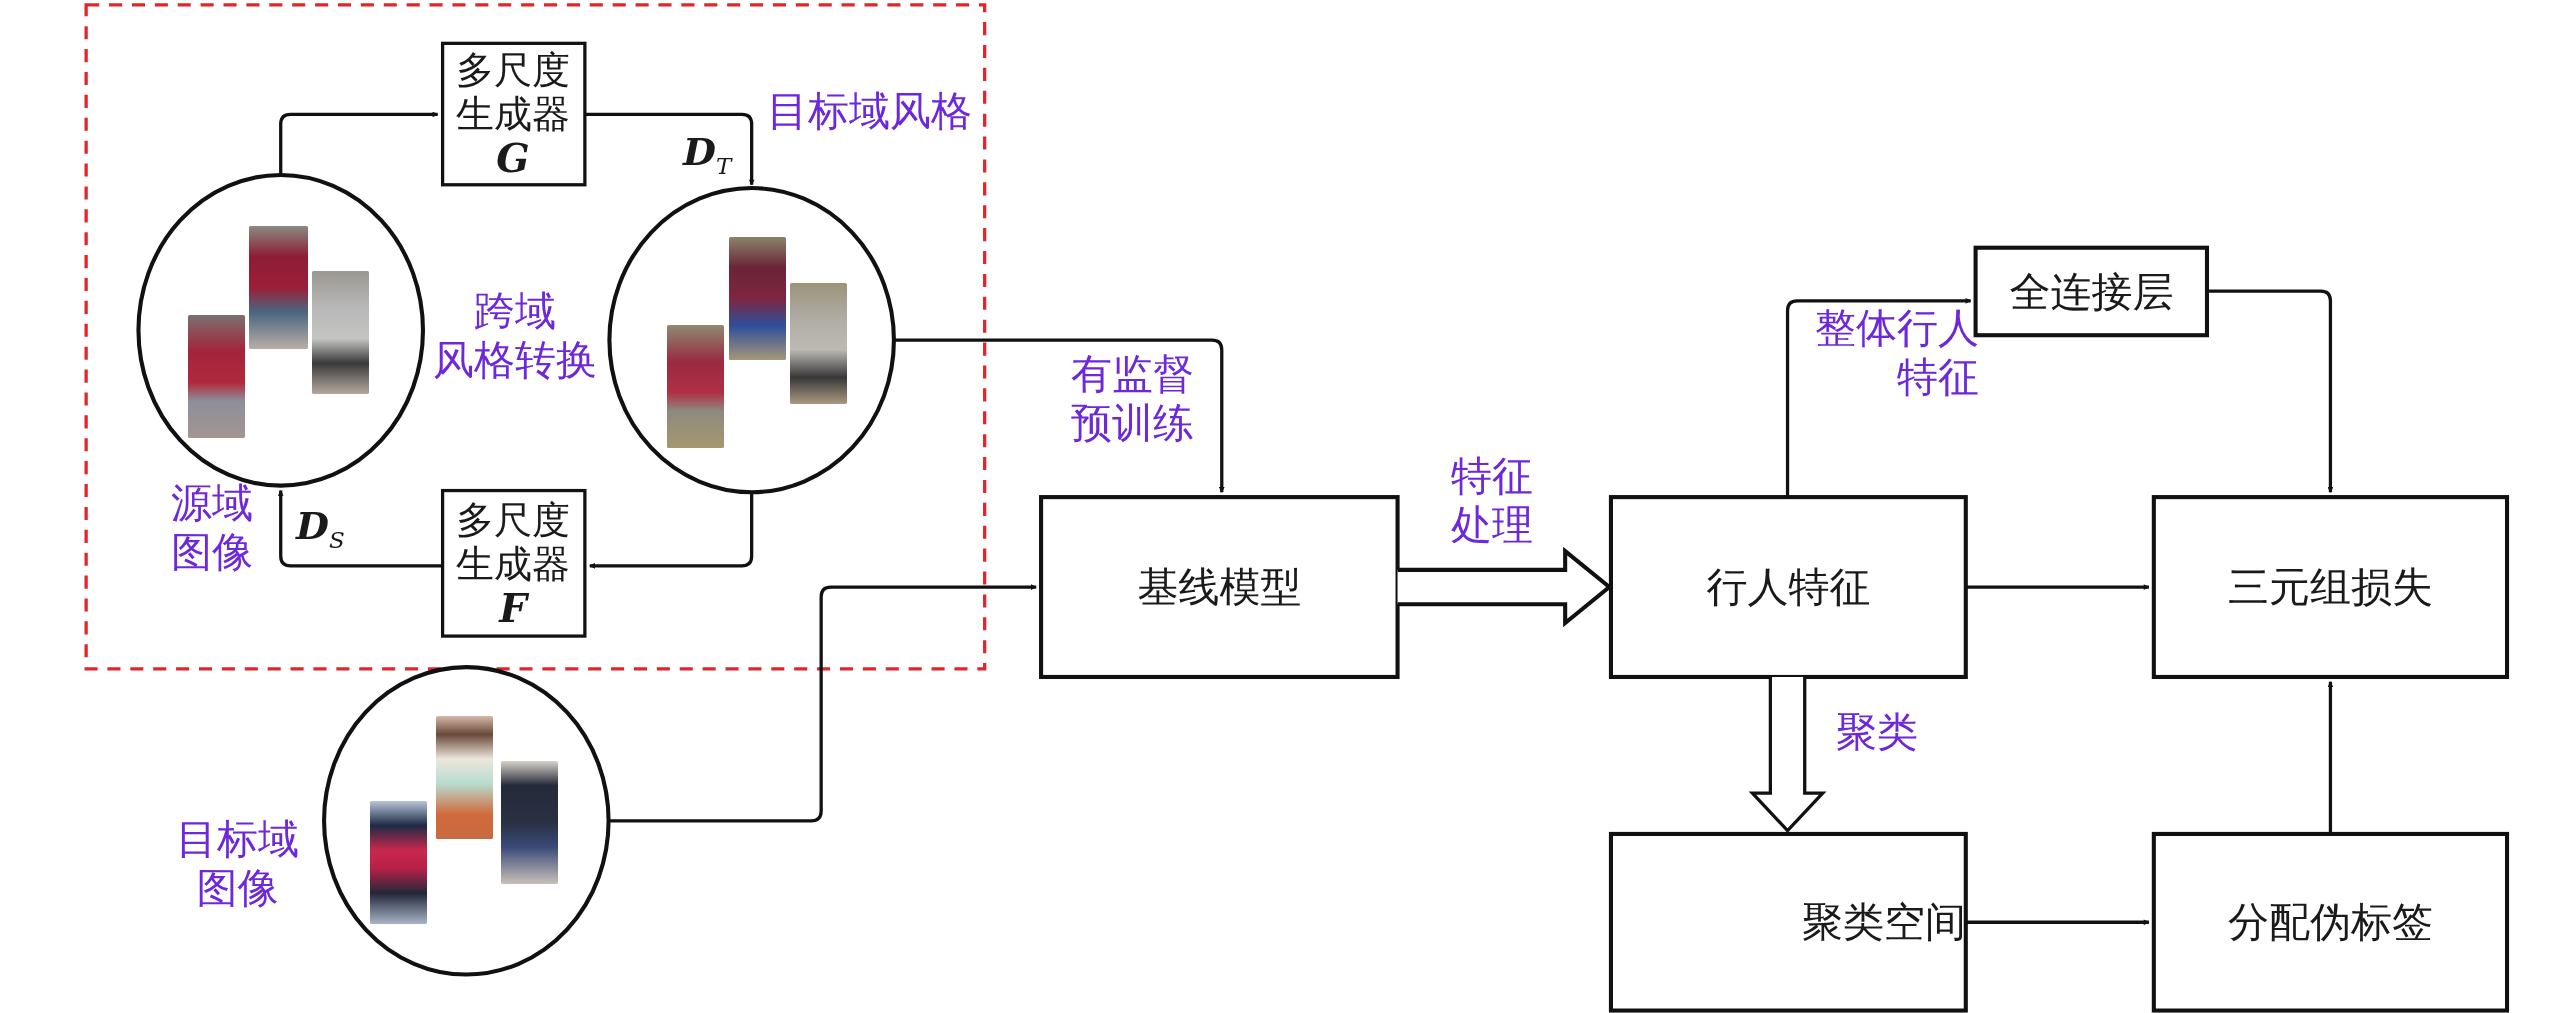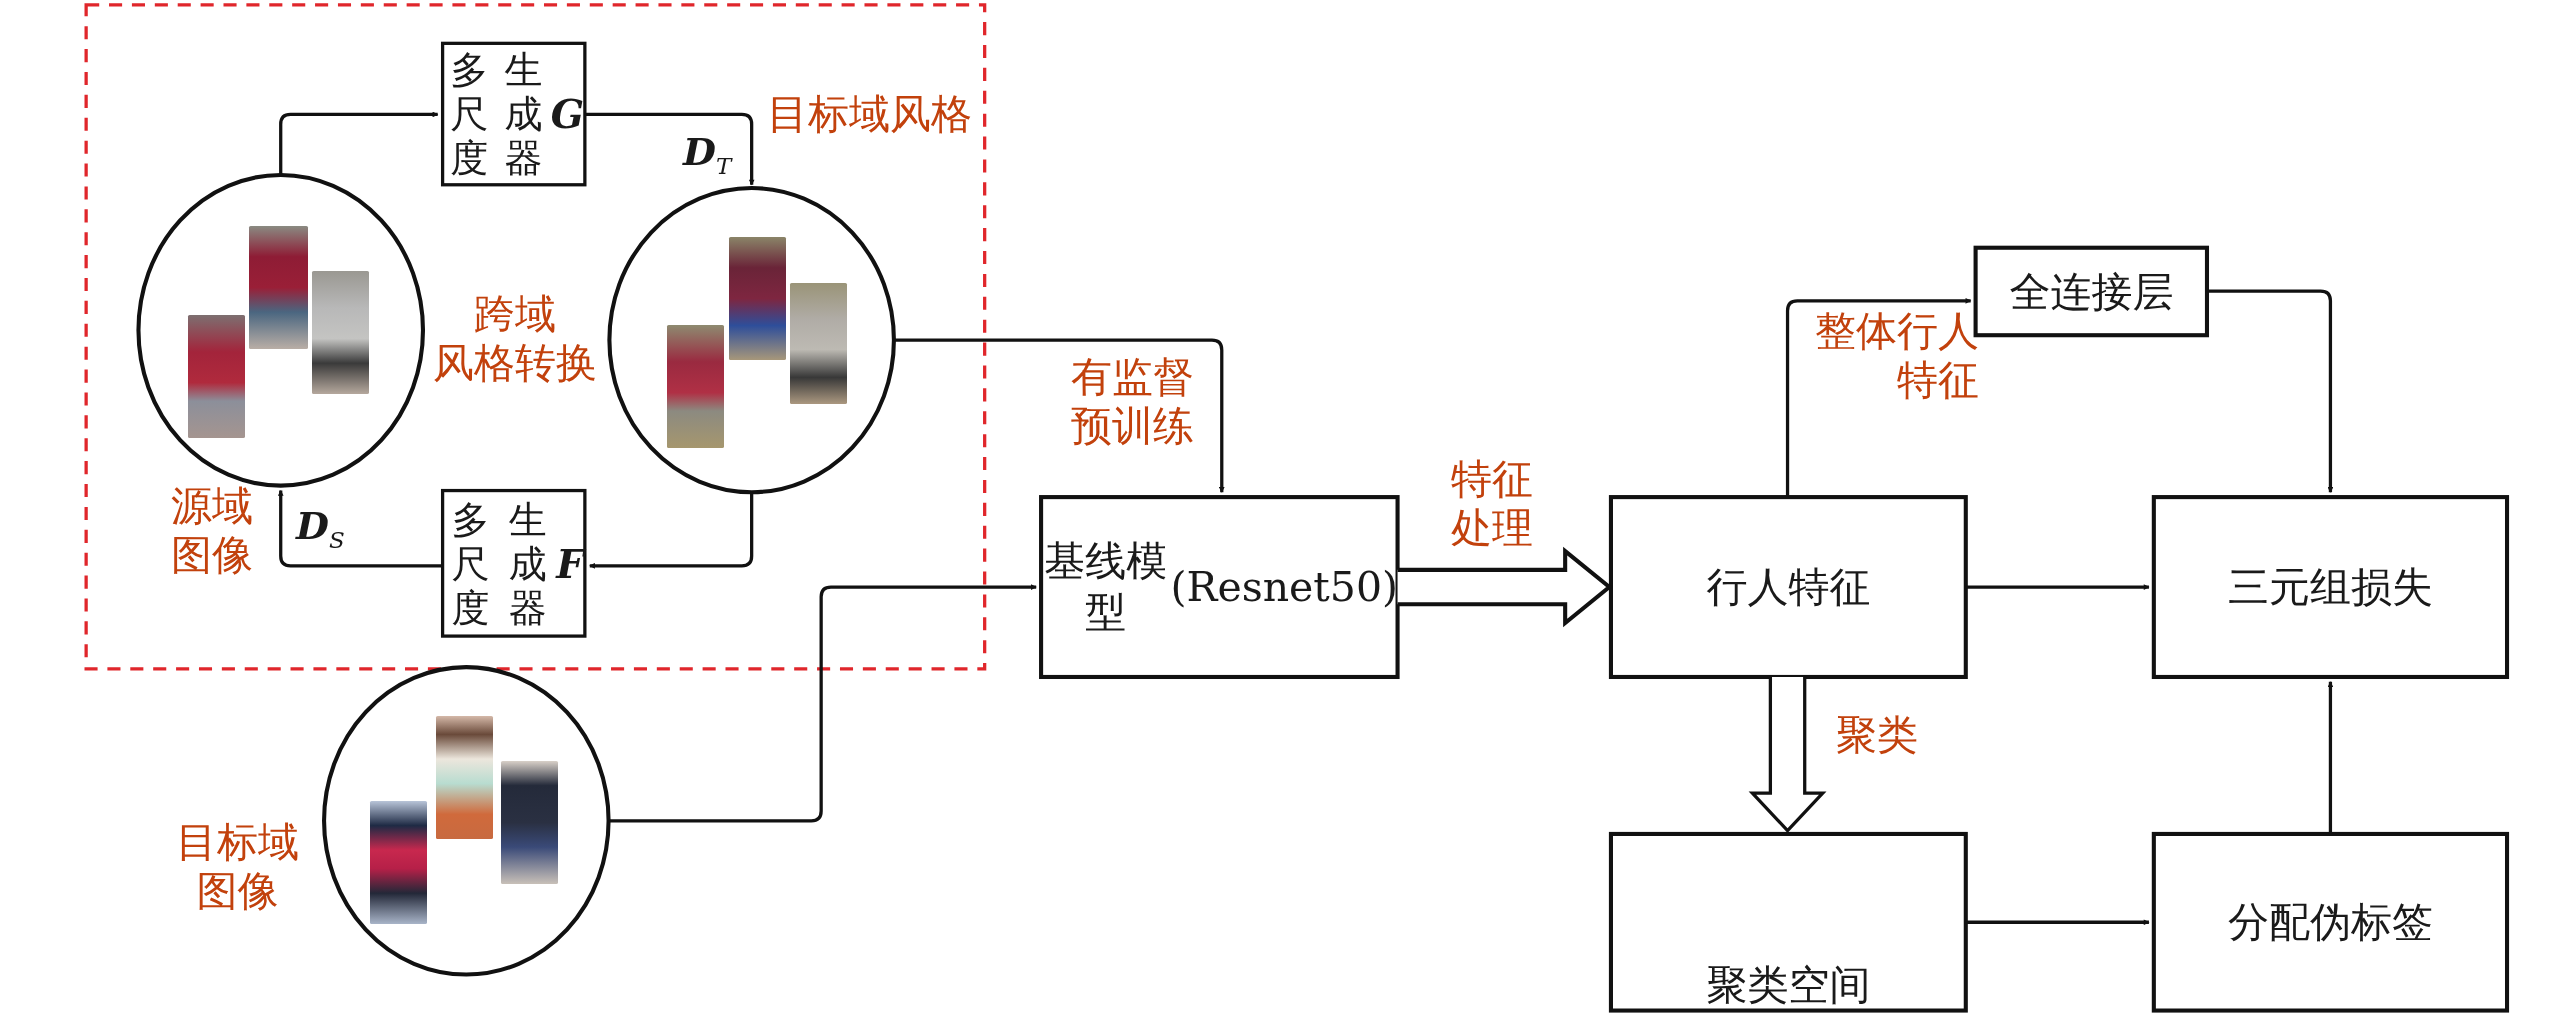--- a/index.html
+++ b/index.html
@@ -1,19 +1,19 @@
 <!DOCTYPE html>
 <html style="font-size:13px"><head>
 <meta charset="utf-8">
 <style>
   html, body { margin:0; padding:0; background:#ffffff; }
   body { width:2576px; height:1013px; position:relative; overflow:hidden; font-family:"DejaVu Serif", serif; color:#1a1a1a; }
   svg#diagram { position:absolute; left:0; top:0; }
-  .lbl { position:absolute; font-family:Liberation Sans, sans-serif; font-size:41px; line-height:49px; text-align:center; white-space:nowrap; color:#c2410c; }
-  .boxtxt { position:absolute; display:flex; flex-direction:row; align-items:center; justify-content:center; font-family:"DejaVu Serif", serif; font-size:41px; line-height:51px; color:#1a1a1a; text-align:center; }
+  .lbl { position:absolute; font-family:Liberation Mono, monospace; font-size:41px; line-height:49px; text-align:center; white-space:nowrap; color:#6d28d9; }
+  .boxtxt { position:absolute; display:flex; flex-direction:column; align-items:center; justify-content:center; font-family:"DejaVu Serif", serif; font-size:41px; line-height:51px; color:#1a1a1a; text-align:center; }
   .gen { font-size:38px; line-height:44px; }
   .ital { font-style:italic; font-weight:bold; font-size:39px; }
   .math { position:absolute; font-family:"DejaVu Serif", serif; font-style:italic; font-weight:bold; font-size:38px; }
   .math sub { font-size:23px; font-weight:normal; }
   .person { position:absolute; border-radius:1.6px; }
 </style>
 </head>
 <body>
 
 <svg id="diagram" width="2576" height="1013" viewBox="0 0 3150 1239">
@@ -110,21 +110,20 @@
   <div>图像</div>
 </div>
 
 <div class="lbl" style="left:1059px;top:353px;width:147px;">
   <div>有监督</div>
   <div>预训练</div>
 </div>
 
 <div class="boxtxt" style="left:1041px;top:497px;width:357px;height:180px;">
   <span>基线模型</span>
-  <span>(Resnet50)</span>
 </div>
 
 <div class="lbl" style="left:1435px;top:455px;width:114px;">
   <div>特征</div>
   <div>处理</div>
 </div>
 
 <div class="boxtxt" style="left:1611px;top:497px;width:355px;height:180px;">
   <span>行人特征</span>
 </div>

